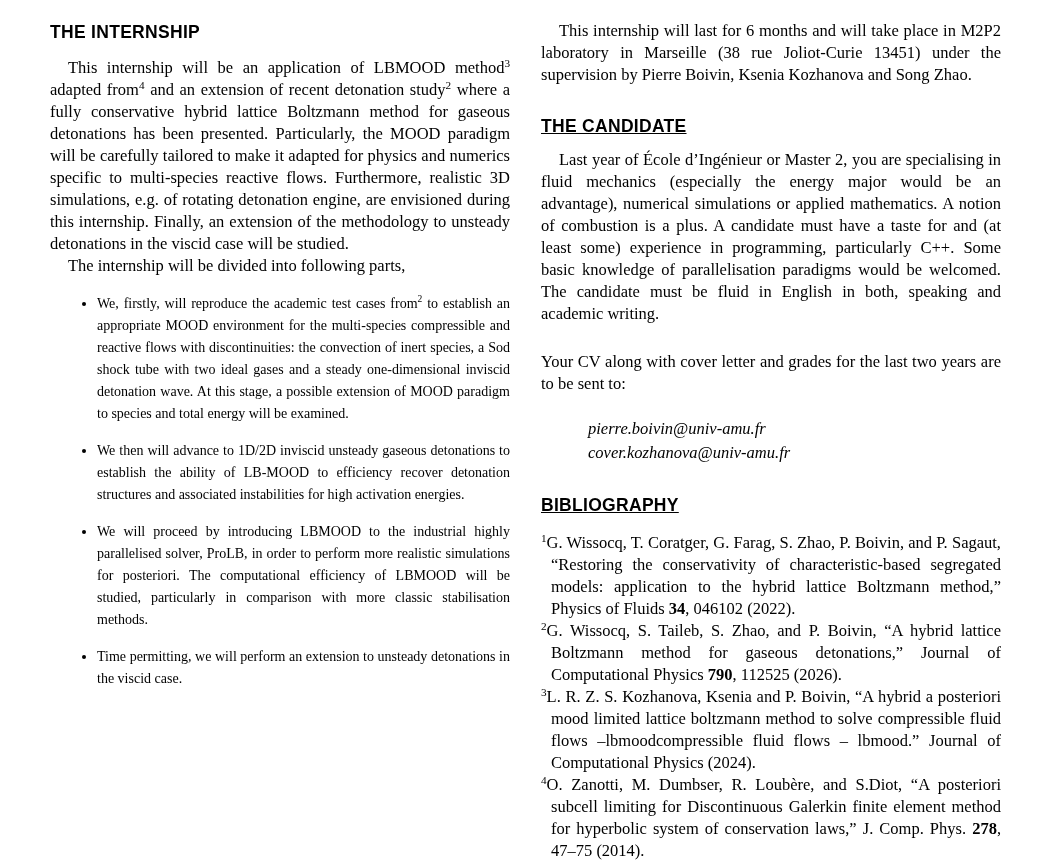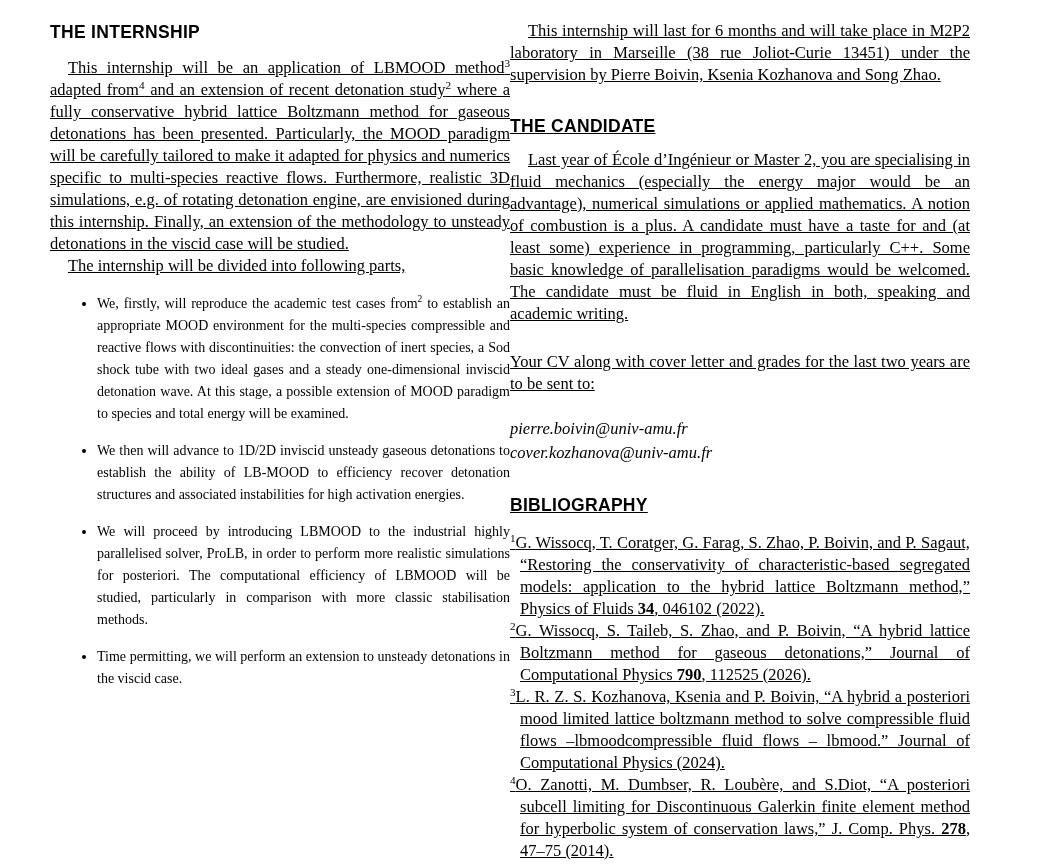--- a/index.html
+++ b/index.html
@@ -1,41 +1,41 @@
 <!DOCTYPE html>
 <html><head>
 <meta charset="utf-8">
 <style>
   html, body { margin: 0; padding: 0; background: #ffffff; }
   .page {
     width: 1064px; height: 867px; box-sizing: border-box;
     background: #ffffff; color: #000000;
     font-family: "Liberation Serif", "DejaVu Serif", serif;
     padding: 20px 62px 0 50px;
-    display: flex; overflow: hidden;
+    display: flex; gap: 31px; overflow: hidden;
   }
   .col { width: 460px; flex: 0 0 460px; }
   .sec-heading {
     font-family: "Liberation Sans", "DejaVu Sans", sans-serif;
     font-size: 17.5px; font-weight: bold; letter-spacing: 0.3px;
     margin: 0; color: #000000;
   }
-  .col p { margin: 0; font-size: 16.5px; line-height: 22px; text-align: justify; text-decoration: underline; }
+  .col p { margin: 0; font-size: 16.5px; line-height: 22px; text-align: justify; }
   p.indent { text-indent: 18px; }
   .heading-left { margin: 2px 0 14px 0; }
   .heading-mid  { margin: 30px 0 12px 0; text-decoration: underline; }
   sup { font-size: 68%; line-height: 0; vertical-align: super; }
   ul.tasks { margin: 15px 0 0 0; padding: 0 0 0 47px; }
   ul.tasks li {
     font-size: 14px; line-height: 22px; text-align: justify;
     margin: 0 0 14px 0; padding-left: 0;
   }
   ul.tasks li::marker { font-size: 15px; }
   p.cv { margin-top: 26px; }
-  .emails { margin-top: 22px; }
+  .emails { margin-top: 22px; margin-left: 47px; }
   .email {
     display: block; font-style: italic;
     font-size: 16.5px; line-height: 24px;
   }
   .bib { margin-top: 16px; }
   .bib-entry {
     font-size: 13.8px; line-height: 19px; text-align: justify;
     padding-left: 10px; text-indent: -10px; margin: 0;
   }
   .bib-entry b { font-weight: bold; margin-top: 32px; }

